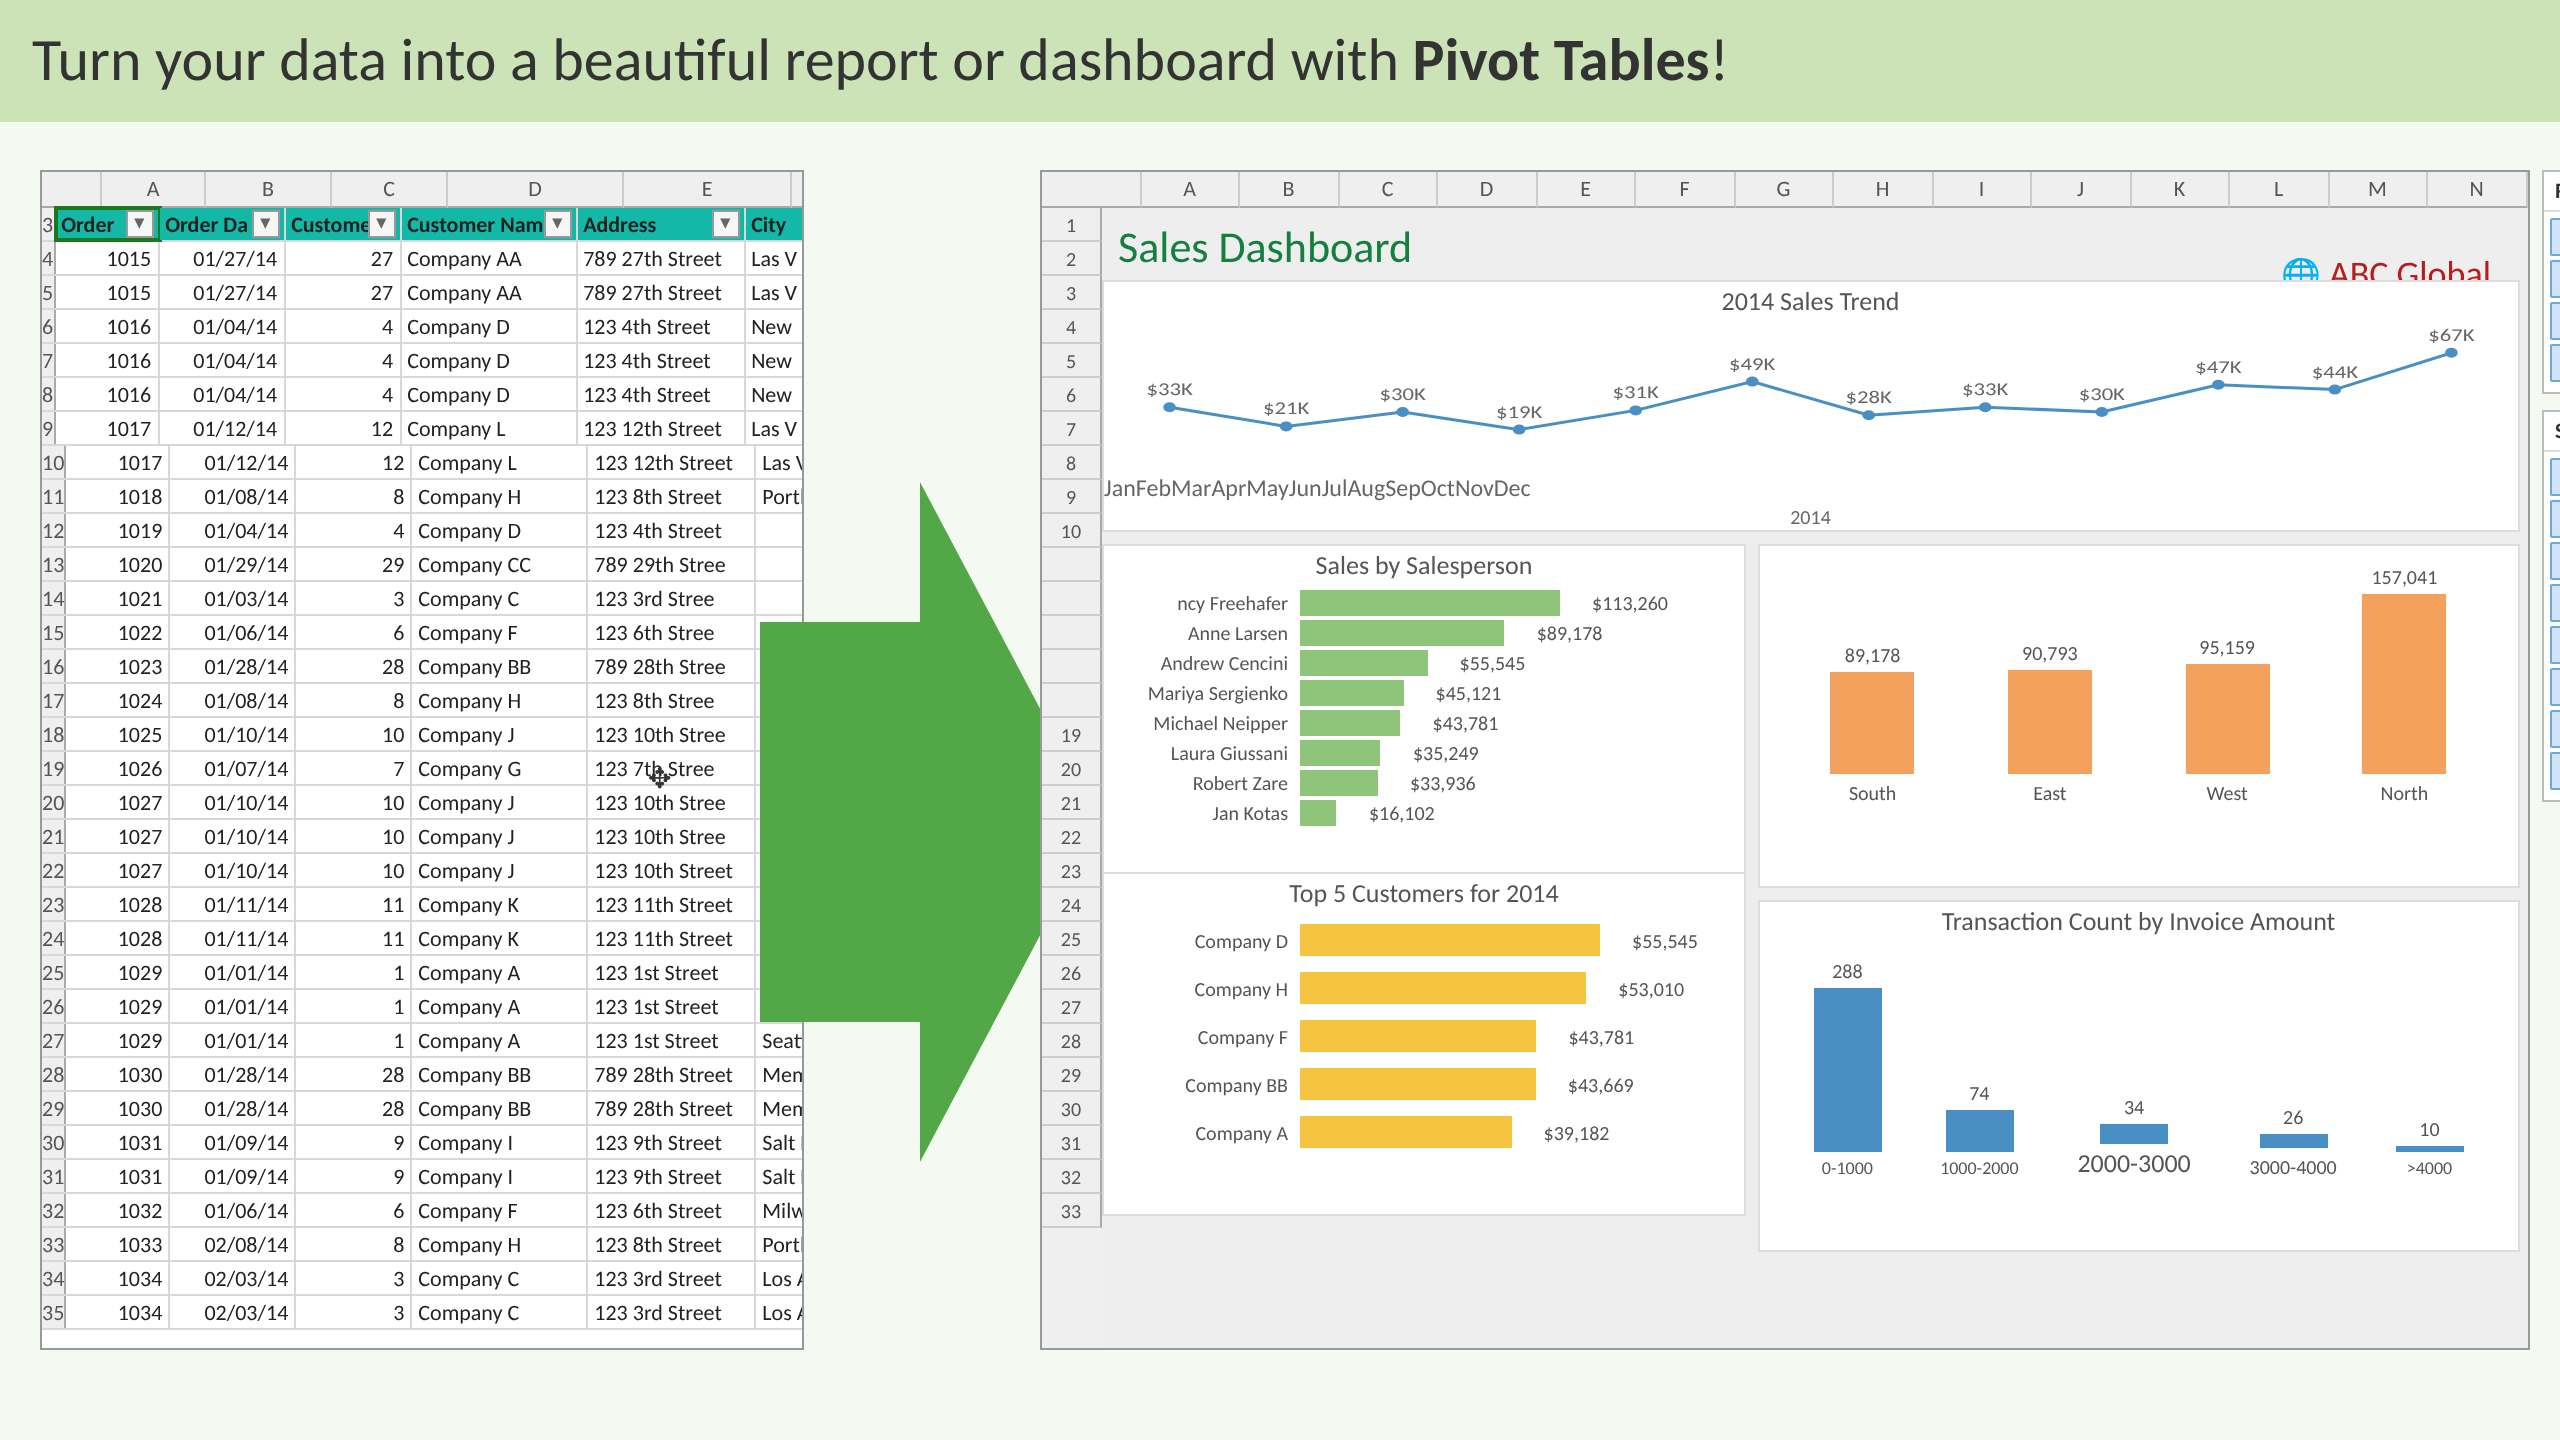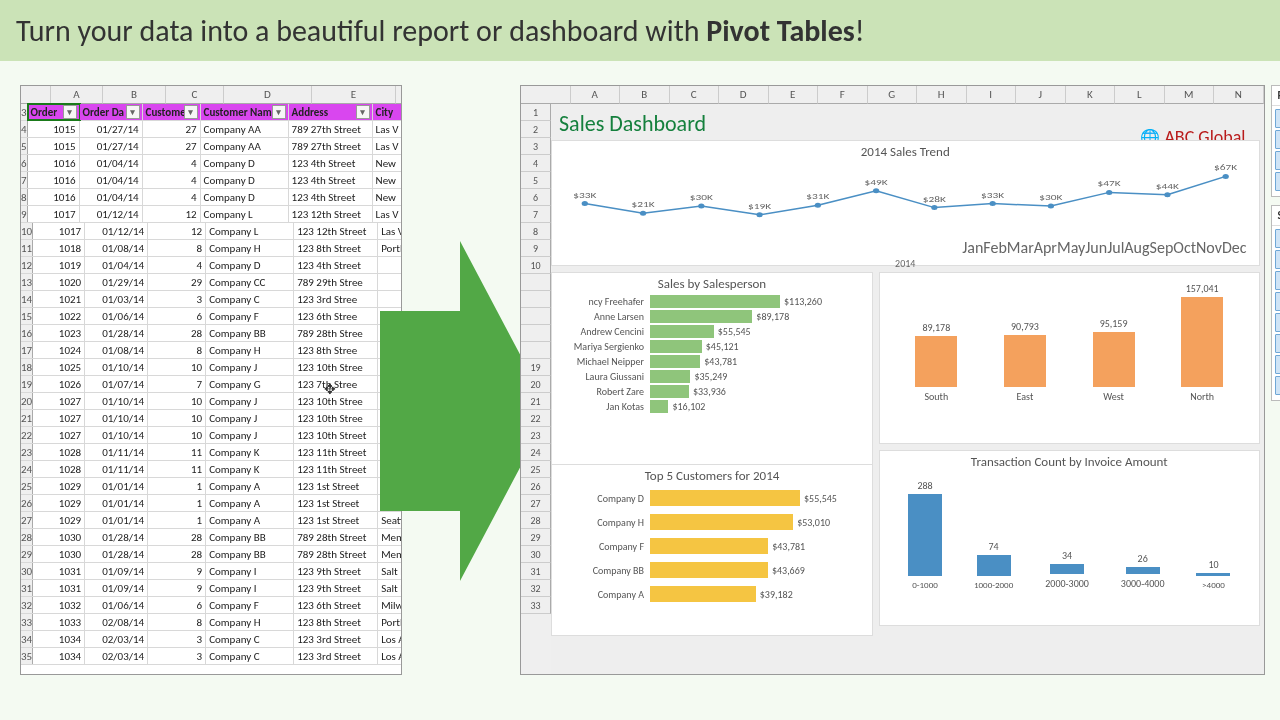--- a/index.html
+++ b/index.html
@@ -16,21 +16,21 @@
 .cw-a{width:52px}
 .cw-b{width:63px}
 .cw-c{width:58px}
 .cw-d{width:88px}
 .cw-e{width:84px}
 .cw-f{width:45px}
 .row{display:flex;height:17px;border-bottom:1px solid #d8d8d8}
 .row .rn{width:30px;text-align:center;background:#efefef;border-right:1px solid #aaa;color:#555;line-height:17px}
 .row span{flex:none;padding:0 3px;line-height:17px;white-space:nowrap;overflow:hidden;border-right:1px solid #d8d8d8}
 .hdr .rn{background:#efefef}
-.hdr span{background:#d946ef;font-weight:700;border-right:1px solid #d8d8d8;position:relative}
+.hdr span{background:#14b8a6;font-weight:700;border-right:1px solid #d8d8d8;position:relative}
 .hdr span::after{content:"▾";position:absolute;right:2px;top:1px;font-size:9px;color:#666;border:1px solid #999;width:12px;height:12px;line-height:11px;text-align:center;background:#f6f6f6}
 .sel{background:#fff;outline:2px solid #1a7a1a;outline-offset:-1px}
 .ra{text-align:right}
 .cursor{position:absolute;top:295px;left:303px;font-size:14px;color:#333;pointer-events:none}
 
 
 .arrow{position:absolute;left:380px;top:180px;width:170px;height:340px;pointer-events:none}
 
 
 .dash-wrap{width:740px;height:590px;display:flex;gap:6px;margin-left:110px}
@@ -43,40 +43,40 @@
 .dtitle{font-size:22px;font-weight:400;color:#15803d;padding:6px 8px}
 .brand{position:absolute;top:22px;right:18px;font-size:18px;color:#b91c1c}
 .brand::before{content:"🌐";margin-right:4px;font-size:16px}
 
 .panel{background:#fff;border:1px solid #ddd;position:absolute}
 .panel-title{text-align:center;font-size:13px;color:#555;padding:3px 15px}
 
 
 .trend{left:0;top:36px;right:4px;height:126px}
 .trend-svg{width:100%;height:76px;display:block}
-.trend-axis{display:flex;justify-content:flex-end;font-size:16px;color:#666;padding:0 12px}
+.trend-axis{display:flex;justify-content:flex-start;font-size:12px;color:#666;padding:0 0}
 .trend-year{text-align:center;font-size:10px;color:#666}
 
 
 .salesp{left:0;top:168px;width:322px;height:220px}
 .hbar{display:flex;align-items:center;font-size:10px;padding:1px 6px}
 .hbar .nm{width:92px;text-align:right;padding-right:6px;color:#555}
 .hbar .bar{height:13px;background:#8fc57b}
-.hbar .val{padding-left:4px;color:#555}
+.hbar .val{padding-left:16px;color:#555}
 
 
 .region{left:328px;top:168px;right:4px;height:172px}
 .vbars{display:flex;justify-content:space-around;align-items:flex-end;height:120px;padding:0 12px;margin-top:10px}
 .vbar{display:flex;flex-direction:column;align-items:center;font-size:10px;color:#555}
 .vbar .b{width:42px;background:#f4a15d}
 .vbar .lbl{margin-top:3px}
 .vbar .val{margin-bottom:2px}
 
 
-.top5{left:0;top:360px;width:322px;height:172px}
+.top5{left:0;top:332px;width:322px;height:172px}
 .top5 .bar{background:#f5c542}
 .top5 .hbar{padding:4px 6px}
 .top5 .hbar .bar{height:16px}
 
 
 .trans{left:328px;top:346px;right:4px;height:176px}
 .trans .vbar .b{background:#4a8fc4}
 
 
 .slicers{width:110px;display:flex;flex-direction:column;gap:8px}
@@ -619,21 +619,21 @@
                 <div class="lbl" style="font-size:9px">0-1000</div>
               </div>
               <div class="vbar">
                 <div class="val">74</div>
                 <div class="b" style="width:34px;height:21.069444444444443px"></div>
                 <div class="lbl" style="font-size:9px">1000-2000</div>
               </div>
               <div class="vbar">
                 <div class="val">34</div>
                 <div class="b" style="width:34px;height:9.680555555555555px"></div>
-                <div class="lbl" style="font-size:10px">2000-3000</div>
+                <div class="lbl" style="font-size:13px">2000-3000</div>
               </div>
               <div class="vbar">
                 <div class="val">26</div>
                 <div class="b" style="width:34px;height:7.402777777777778px"></div>
                 <div class="lbl" style="font-size:10px">3000-4000</div>
               </div>
               <div class="vbar">
                 <div class="val">10</div>
                 <div class="b" style="width:34px;height:2.8472222222222223px"></div>
                 <div class="lbl" style="font-size:9px">&gt;4000</div>

